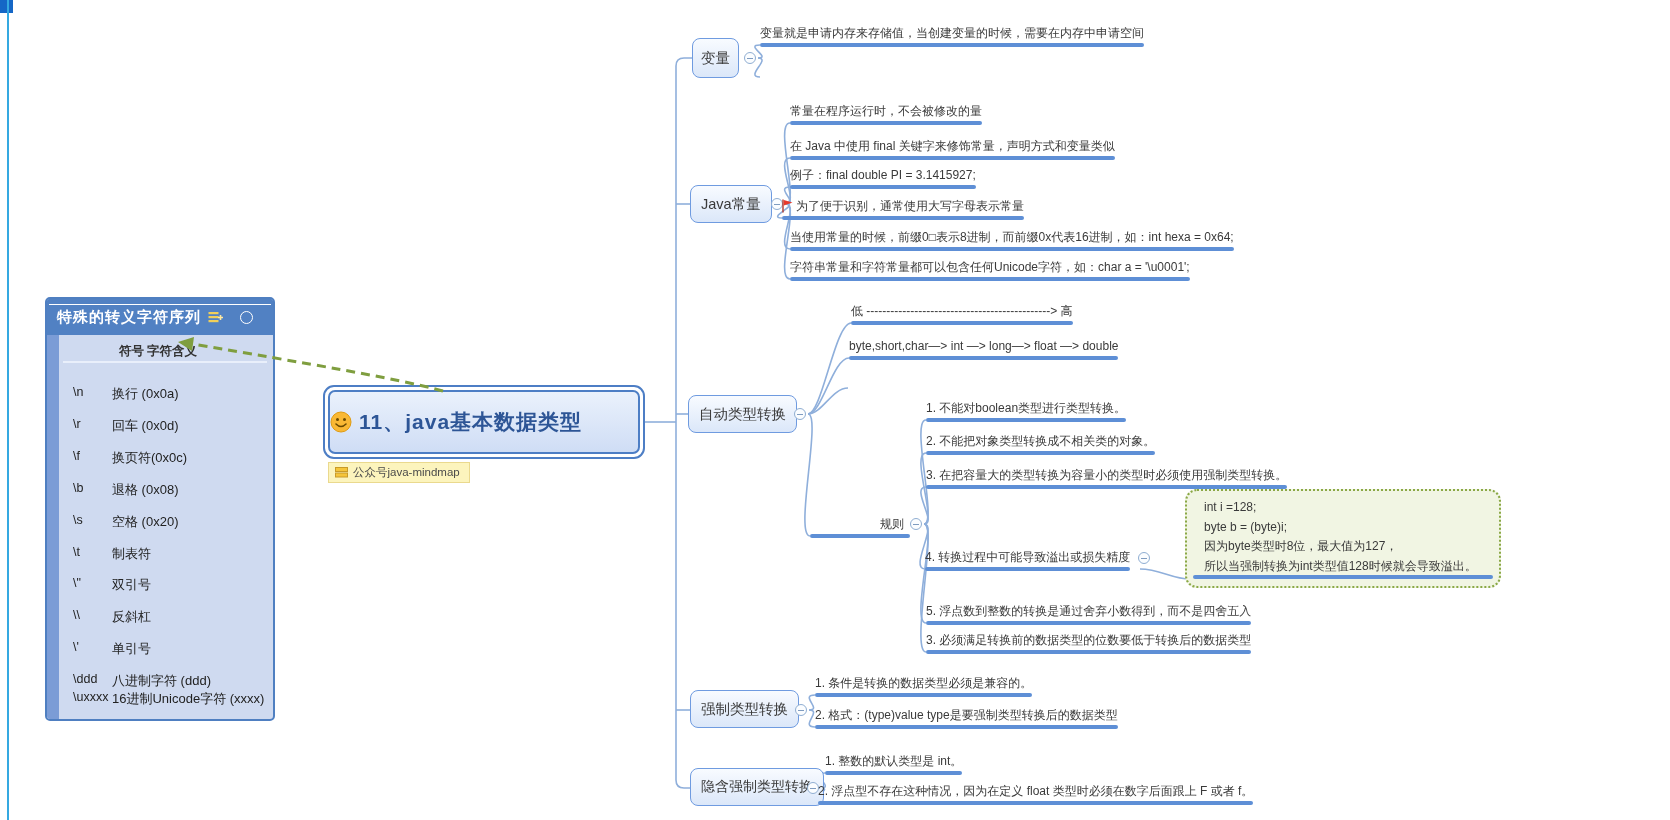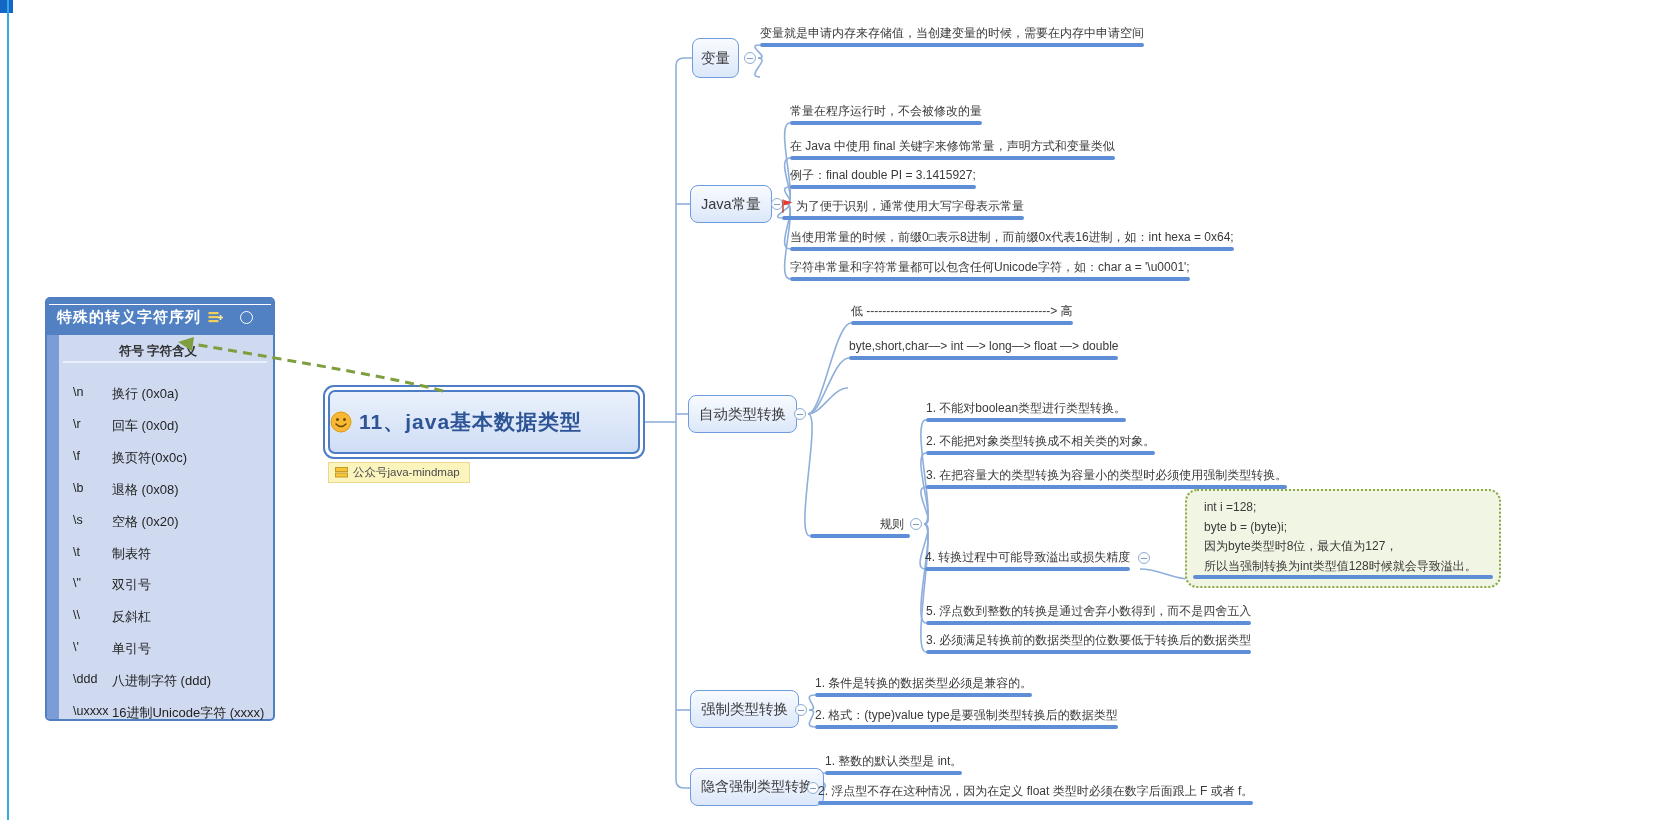--- a/index.html
+++ b/index.html
@@ -192,21 +192,21 @@
     <span class="mean">反斜杠</span>
   </div>
           <div class="trow" style="top: 341.2px;">
     <span class="sym">\'</span>
     <span class="mean">单引号</span>
   </div>
           <div class="trow" style="top: 373.1px;">
     <span class="sym">\ddd</span>
     <span class="mean">八进制字符 (ddd)</span>
   </div>
-          <div class="trow" style="top: 405px;">
+          <div class="trow" style="top: 391px;">
     <span class="sym">\uxxxx</span>
     <span class="mean">16进制Unicode字符 (xxxx)</span>
   </div>
         </div>
     </div>
 
     <div class="node" style="left:692px;top:38px;width:47px;height:40px">
       <span>变量</span>
     </div>
     <div class="node" style="left:690px;top:185px">

